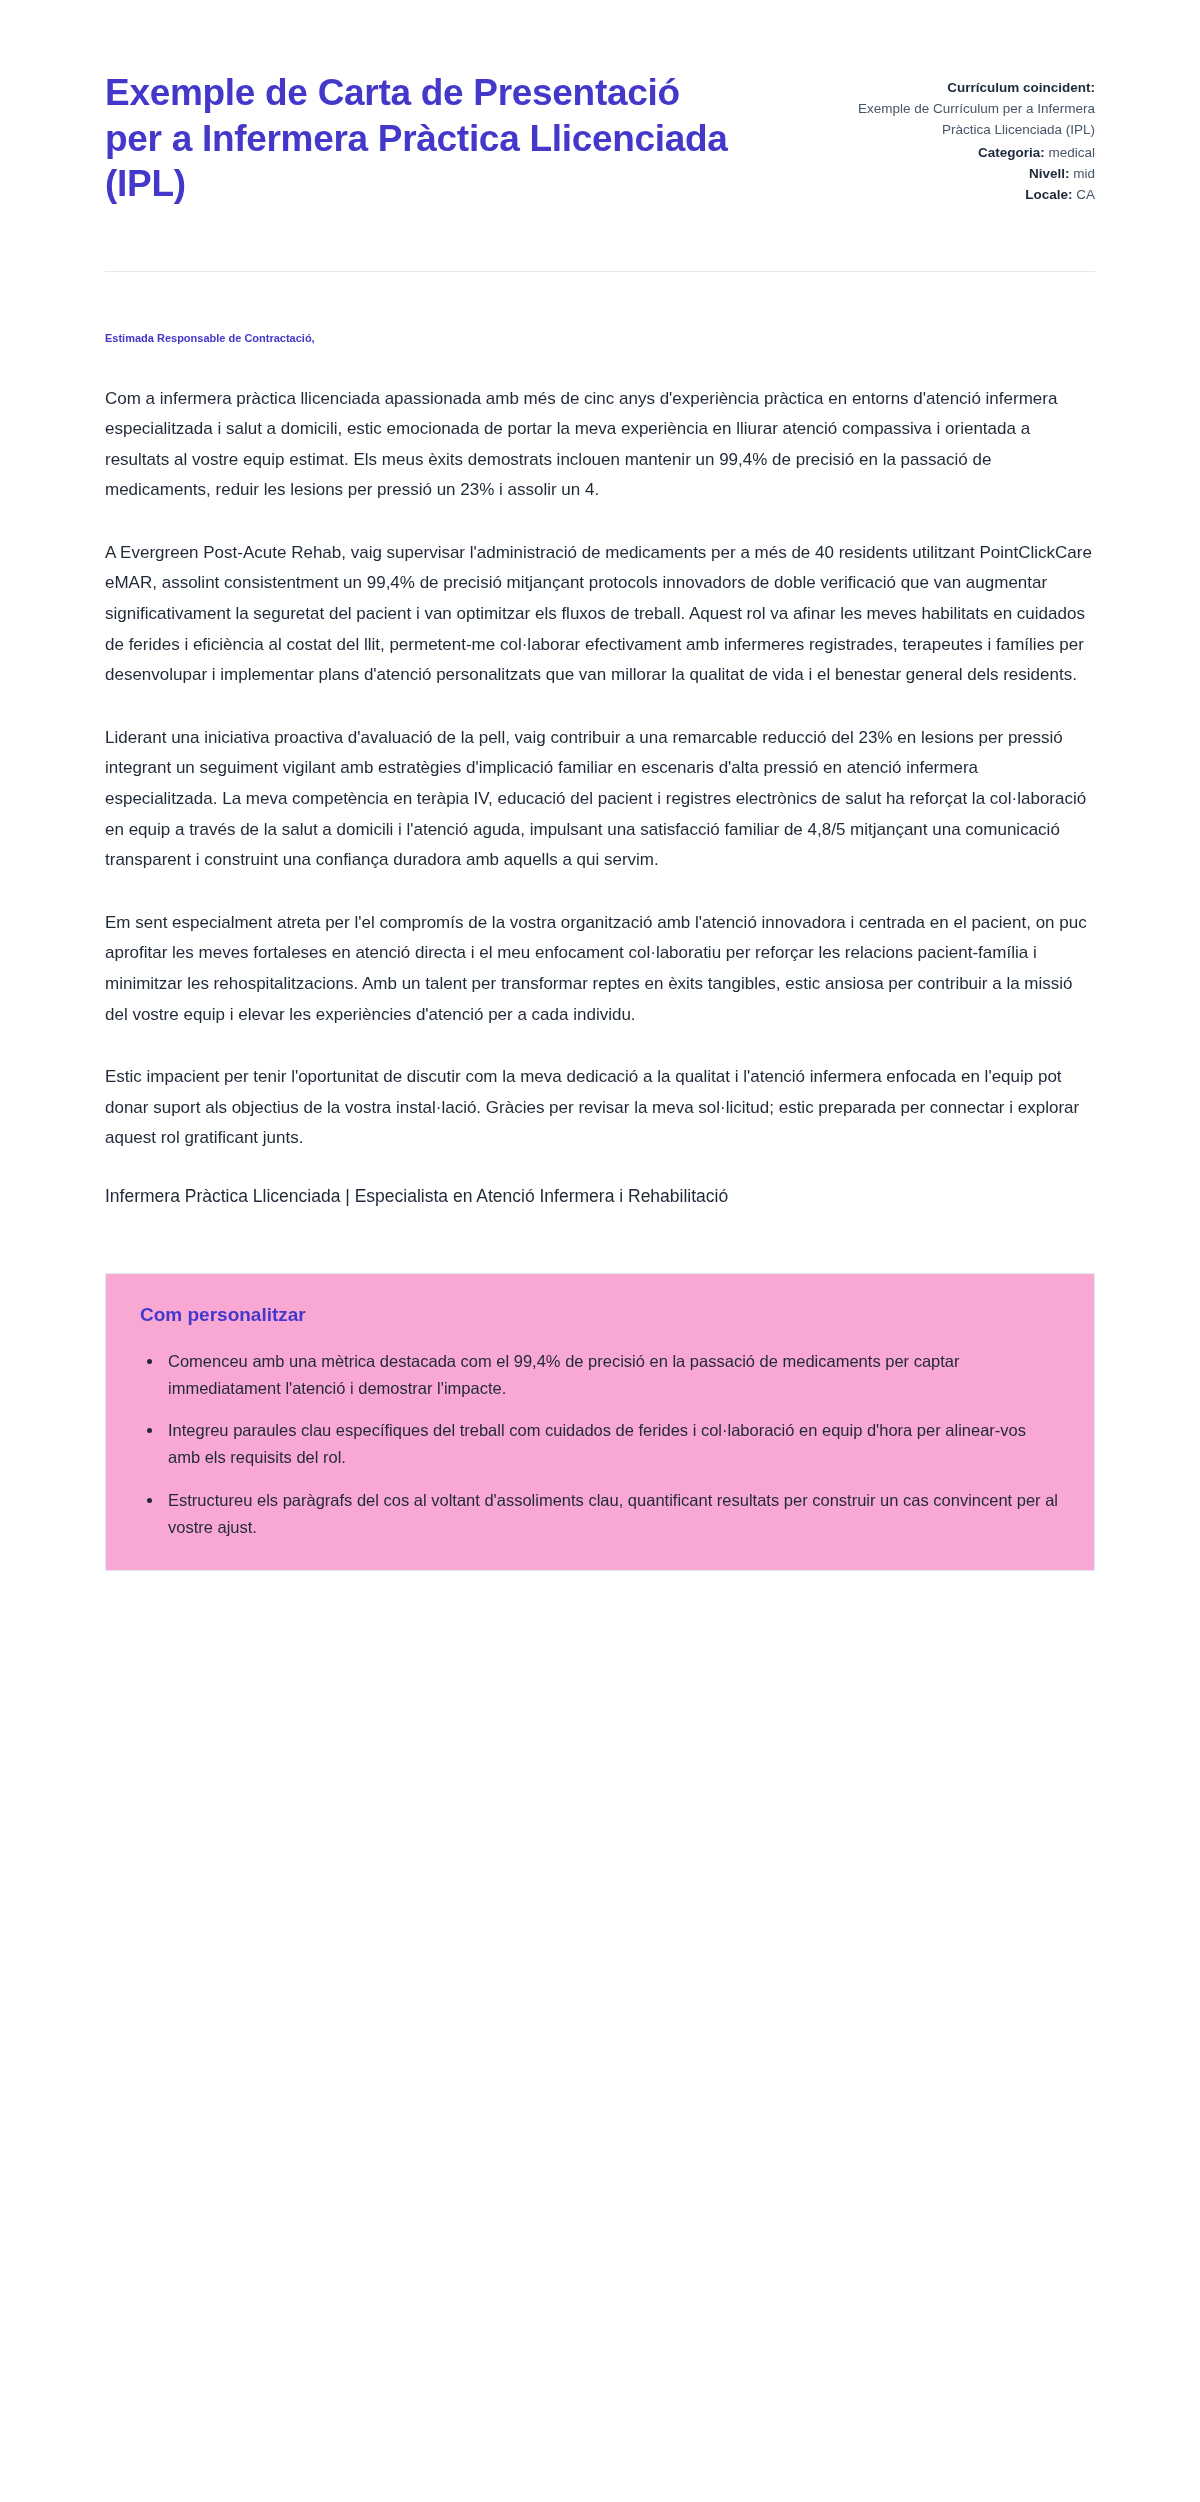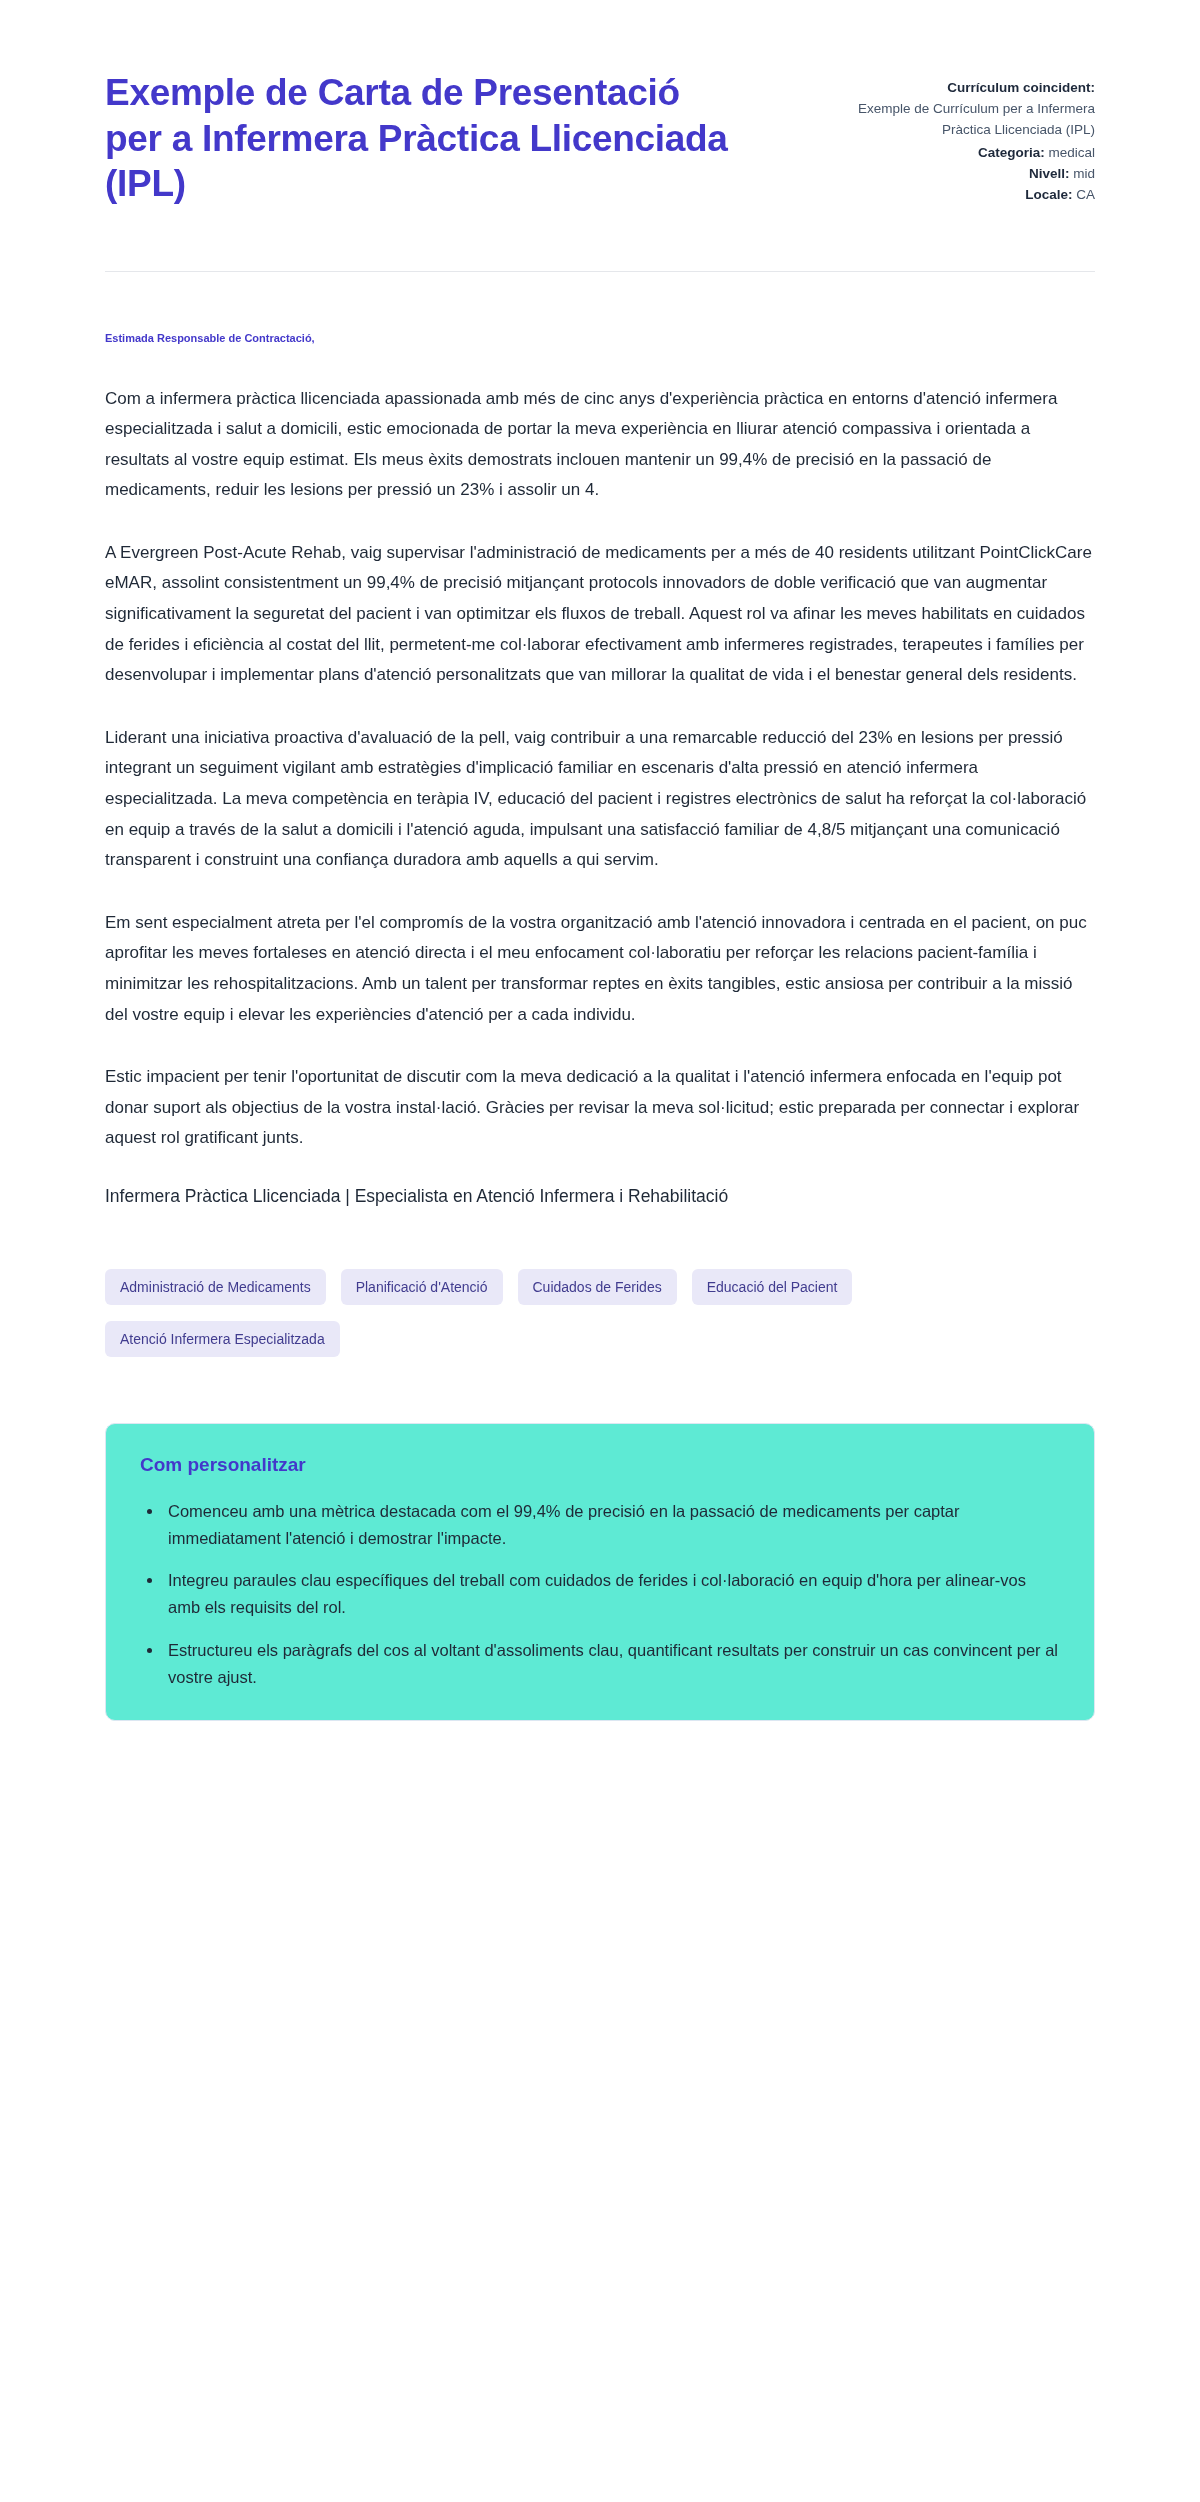--- a/index.html
+++ b/index.html
@@ -100,23 +100,23 @@
     font-size:14px;
     line-height:1;
     padding:11px 15px;
     border-radius:6px;
     white-space:nowrap;
   }
 
   
   .tips {
     margin-top:66px;
-    background:#5eead4;
+    background:#f9a8d4;
     border:1px solid #dce7f2;
-    border-radius:10px;
+    border-radius:1px;
     padding:30px 34px 26px;
   }
   .tips-title {
     color:#4338ca;
     font-size:19px;
     font-weight:700;
     margin-bottom:22px;
   }
   .tips-list { list-style:disc; padding-left:24px; }
   .tips-list li {
@@ -162,27 +162,20 @@
     <p class="greeting">Estimada Responsable de Contractació,</p>
 
     <p class="body-para">Com a infermera pràctica llicenciada apassionada amb més de cinc anys d'experiència pràctica en entorns d'atenció infermera especialitzada i salut a domicili, estic emocionada de portar la meva experiència en lliurar atenció compassiva i orientada a resultats al vostre equip estimat. Els meus èxits demostrats inclouen mantenir un 99,4% de precisió en la passació de medicaments, reduir les lesions per pressió un 23% i assolir un 4.</p>
     <p class="body-para">A Evergreen Post-Acute Rehab, vaig supervisar l'administració de medicaments per a més de 40 residents utilitzant PointClickCare eMAR, assolint consistentment un 99,4% de precisió mitjançant protocols innovadors de doble verificació que van augmentar significativament la seguretat del pacient i van optimitzar els fluxos de treball. Aquest rol va afinar les meves habilitats en cuidados de ferides i eficiència al costat del llit, permetent-me col·laborar efectivament amb infermeres registrades, terapeutes i famílies per desenvolupar i implementar plans d'atenció personalitzats que van millorar la qualitat de vida i el benestar general dels residents.</p>
     <p class="body-para">Liderant una iniciativa proactiva d'avaluació de la pell, vaig contribuir a una remarcable reducció del 23% en lesions per pressió integrant un seguiment vigilant amb estratègies d'implicació familiar en escenaris d'alta pressió en atenció infermera especialitzada. La meva competència en teràpia IV, educació del pacient i registres electrònics de salut ha reforçat la col·laboració en equip a través de la salut a domicili i l'atenció aguda, impulsant una satisfacció familiar de 4,8/5 mitjançant una comunicació transparent i construint una confiança duradora amb aquells a qui servim.</p>
     <p class="body-para">Em sent especialment atreta per l'el compromís de la vostra organització amb l'atenció innovadora i centrada en el pacient, on puc aprofitar les meves fortaleses en atenció directa i el meu enfocament col·laboratiu per reforçar les relacions pacient-família i minimitzar les rehospitalitzacions. Amb un talent per transformar reptes en èxits tangibles, estic ansiosa per contribuir a la missió del vostre equip i elevar les experiències d'atenció per a cada individu.</p>
     <p class="body-para">Estic impacient per tenir l'oportunitat de discutir com la meva dedicació a la qualitat i l'atenció infermera enfocada en l'equip pot donar suport als objectius de la vostra instal·lació. Gràcies per revisar la meva sol·licitud; estic preparada per connectar i explorar aquest rol gratificant junts.</p>
 
     <p class="signature-role">Infermera Pràctica Llicenciada | Especialista en Atenció Infermera i Rehabilitació</p>
 
-    <div class="tags">
-      <span class="tag">Administració de Medicaments</span>
-      <span class="tag">Planificació d'Atenció</span>
-      <span class="tag">Cuidados de Ferides</span>
-      <span class="tag">Educació del Pacient</span>
-      <span class="tag">Atenció Infermera Especialitzada</span>
-    </div>
 
     <section class="tips">
       <h2 class="tips-title">Com personalitzar</h2>
       <ul class="tips-list">
         <li>Comenceu amb una mètrica destacada com el 99,4% de precisió en la passació de medicaments per captar immediatament l'atenció i demostrar l'impacte.</li>
         <li>Integreu paraules clau específiques del treball com cuidados de ferides i col·laboració en equip d'hora per alinear-vos amb els requisits del rol.</li>
         <li>Estructureu els paràgrafs del cos al voltant d'assoliments clau, quantificant resultats per construir un cas convincent per al vostre ajust.</li>
       </ul>
     </section>
   </main>

